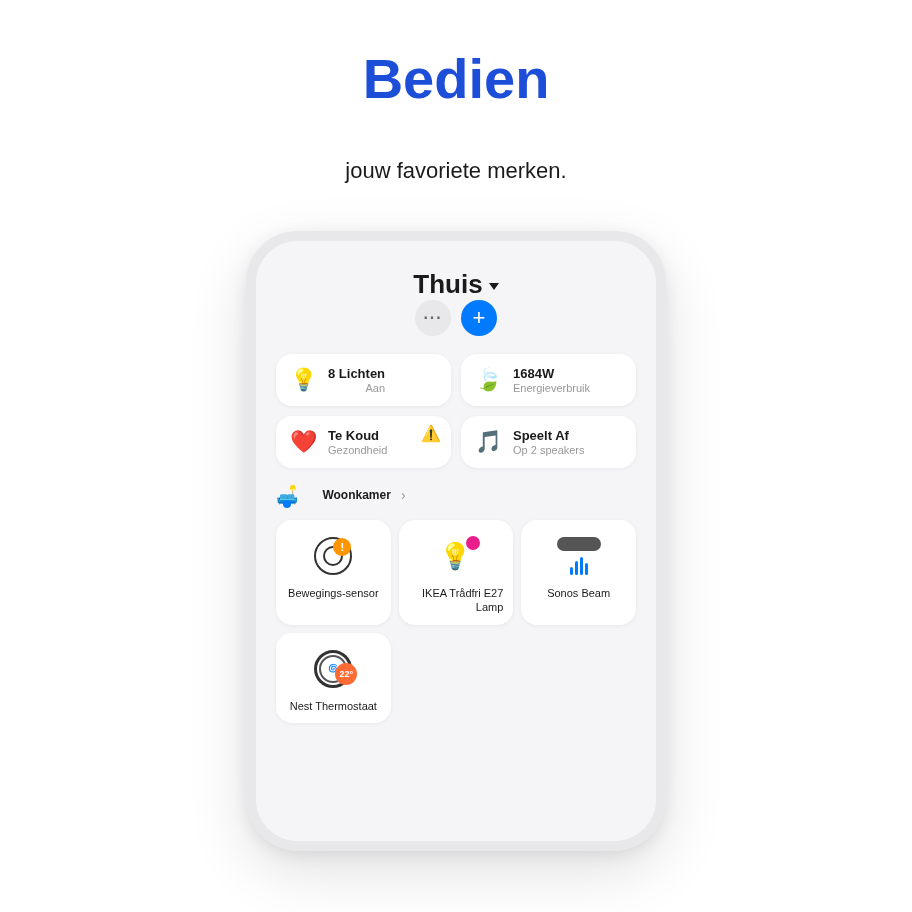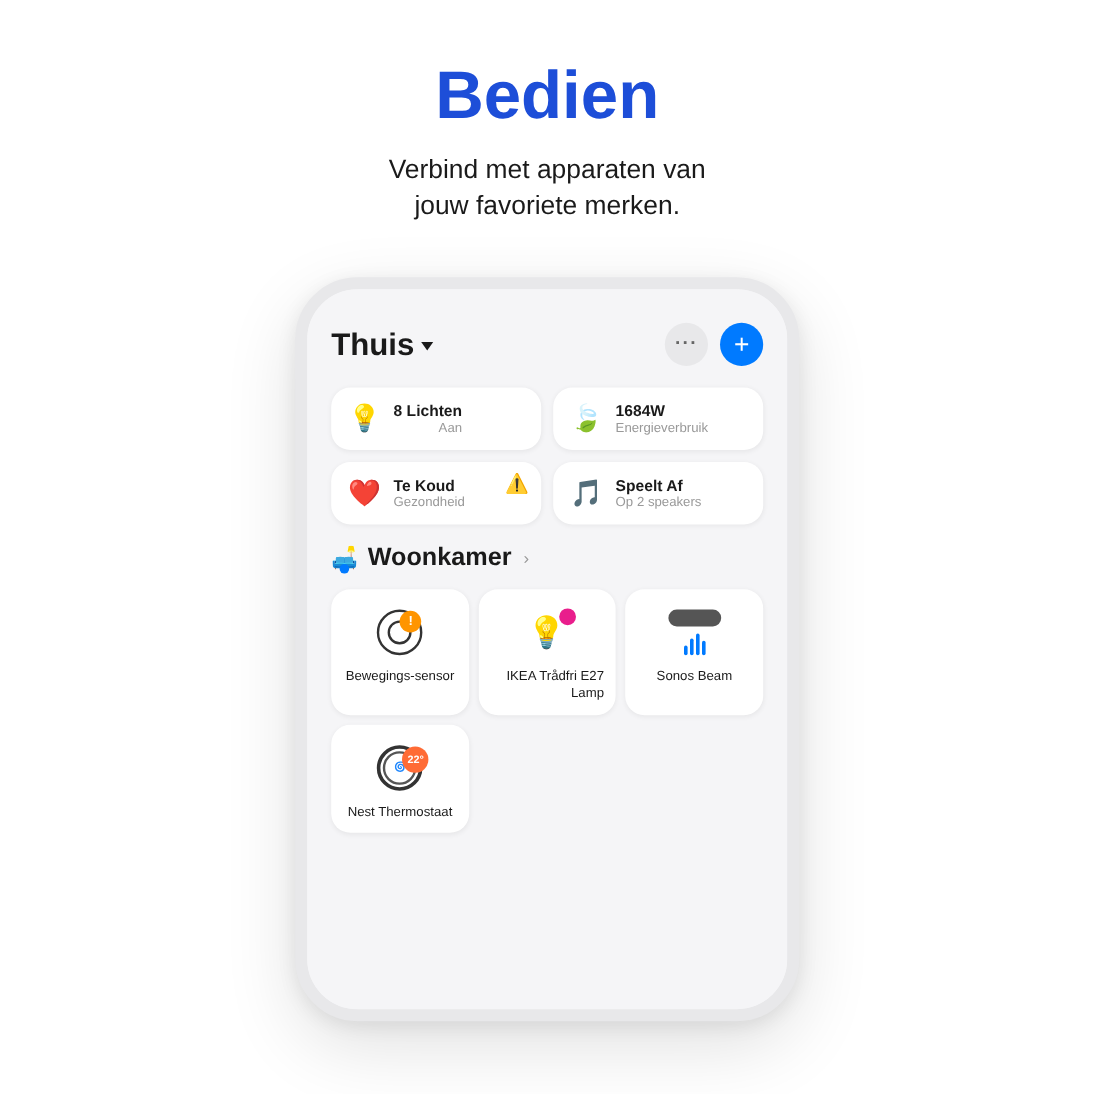--- a/index.html
+++ b/index.html
@@ -64,20 +64,21 @@
     .app-content {
       padding: 28px 20px 16px;
       overflow: hidden;
     }
 
     .app-header {
       display: flex;
       align-items: center;
       justify-content: space-between;
       margin-bottom: 18px;
+      flex-direction: column;
     }
 
     .home-title {
       font-size: 26px;
       font-weight: 700;
       color: #1a1a1a;
       display: flex;
       align-items: center;
       gap: 4px;
     }
@@ -187,23 +188,24 @@
     
     .section-header {
       display: flex;
       align-items: center;
       gap: 8px;
       margin-bottom: 14px;
       margin-top: 16px;
     }
 
     .section-title {
-      font-size: 21px;
+      font-size: 12px;
       font-weight: 700;
       color: #1a1a1a;
+      margin-left: 16px;
     }
 
     .section-chevron {
       font-size: 14px;
       color: #999;
       margin-left: 2px;
     }
 
     .section-dot {
       width: 8px;
@@ -391,21 +393,21 @@
     .bulb-icon {
       font-size: 26px;
     }
   </style>
 </head>
 <body>
 
 <div class="header-section">
   <h1 class="main-title">Bedien</h1>
   <p class="subtitle">
-    <span>Verbind met apparaten van</span><br>
+    <br>
     <span>jouw favoriete merken.</span>
   </p>
 </div>
 
 <div class="phone-wrapper">
   <div class="phone-frame">
     <div class="phone-screen">
       <div class="app-content">
 
         <div class="app-header">
@@ -505,21 +507,21 @@
             </div>
             <div class="device-name">Sonos Beam</div>
           </div>
 
 
           <div class="device-card">
             <div class="device-icon-area">
               <div class="nest-icon">
                 <div class="nest-inner-ring">🌀</div>
               </div>
-              <div style="position:absolute;top:6px;right:0;">
+              <div style="position:absolute;top:18px;right:0;">
                 <div class="badge-number">22°</div>
               </div>
             </div>
             <div class="device-name">Nest Thermostaat</div>
           </div>
 
         </div>
       </div>
     </div>
   </div>

